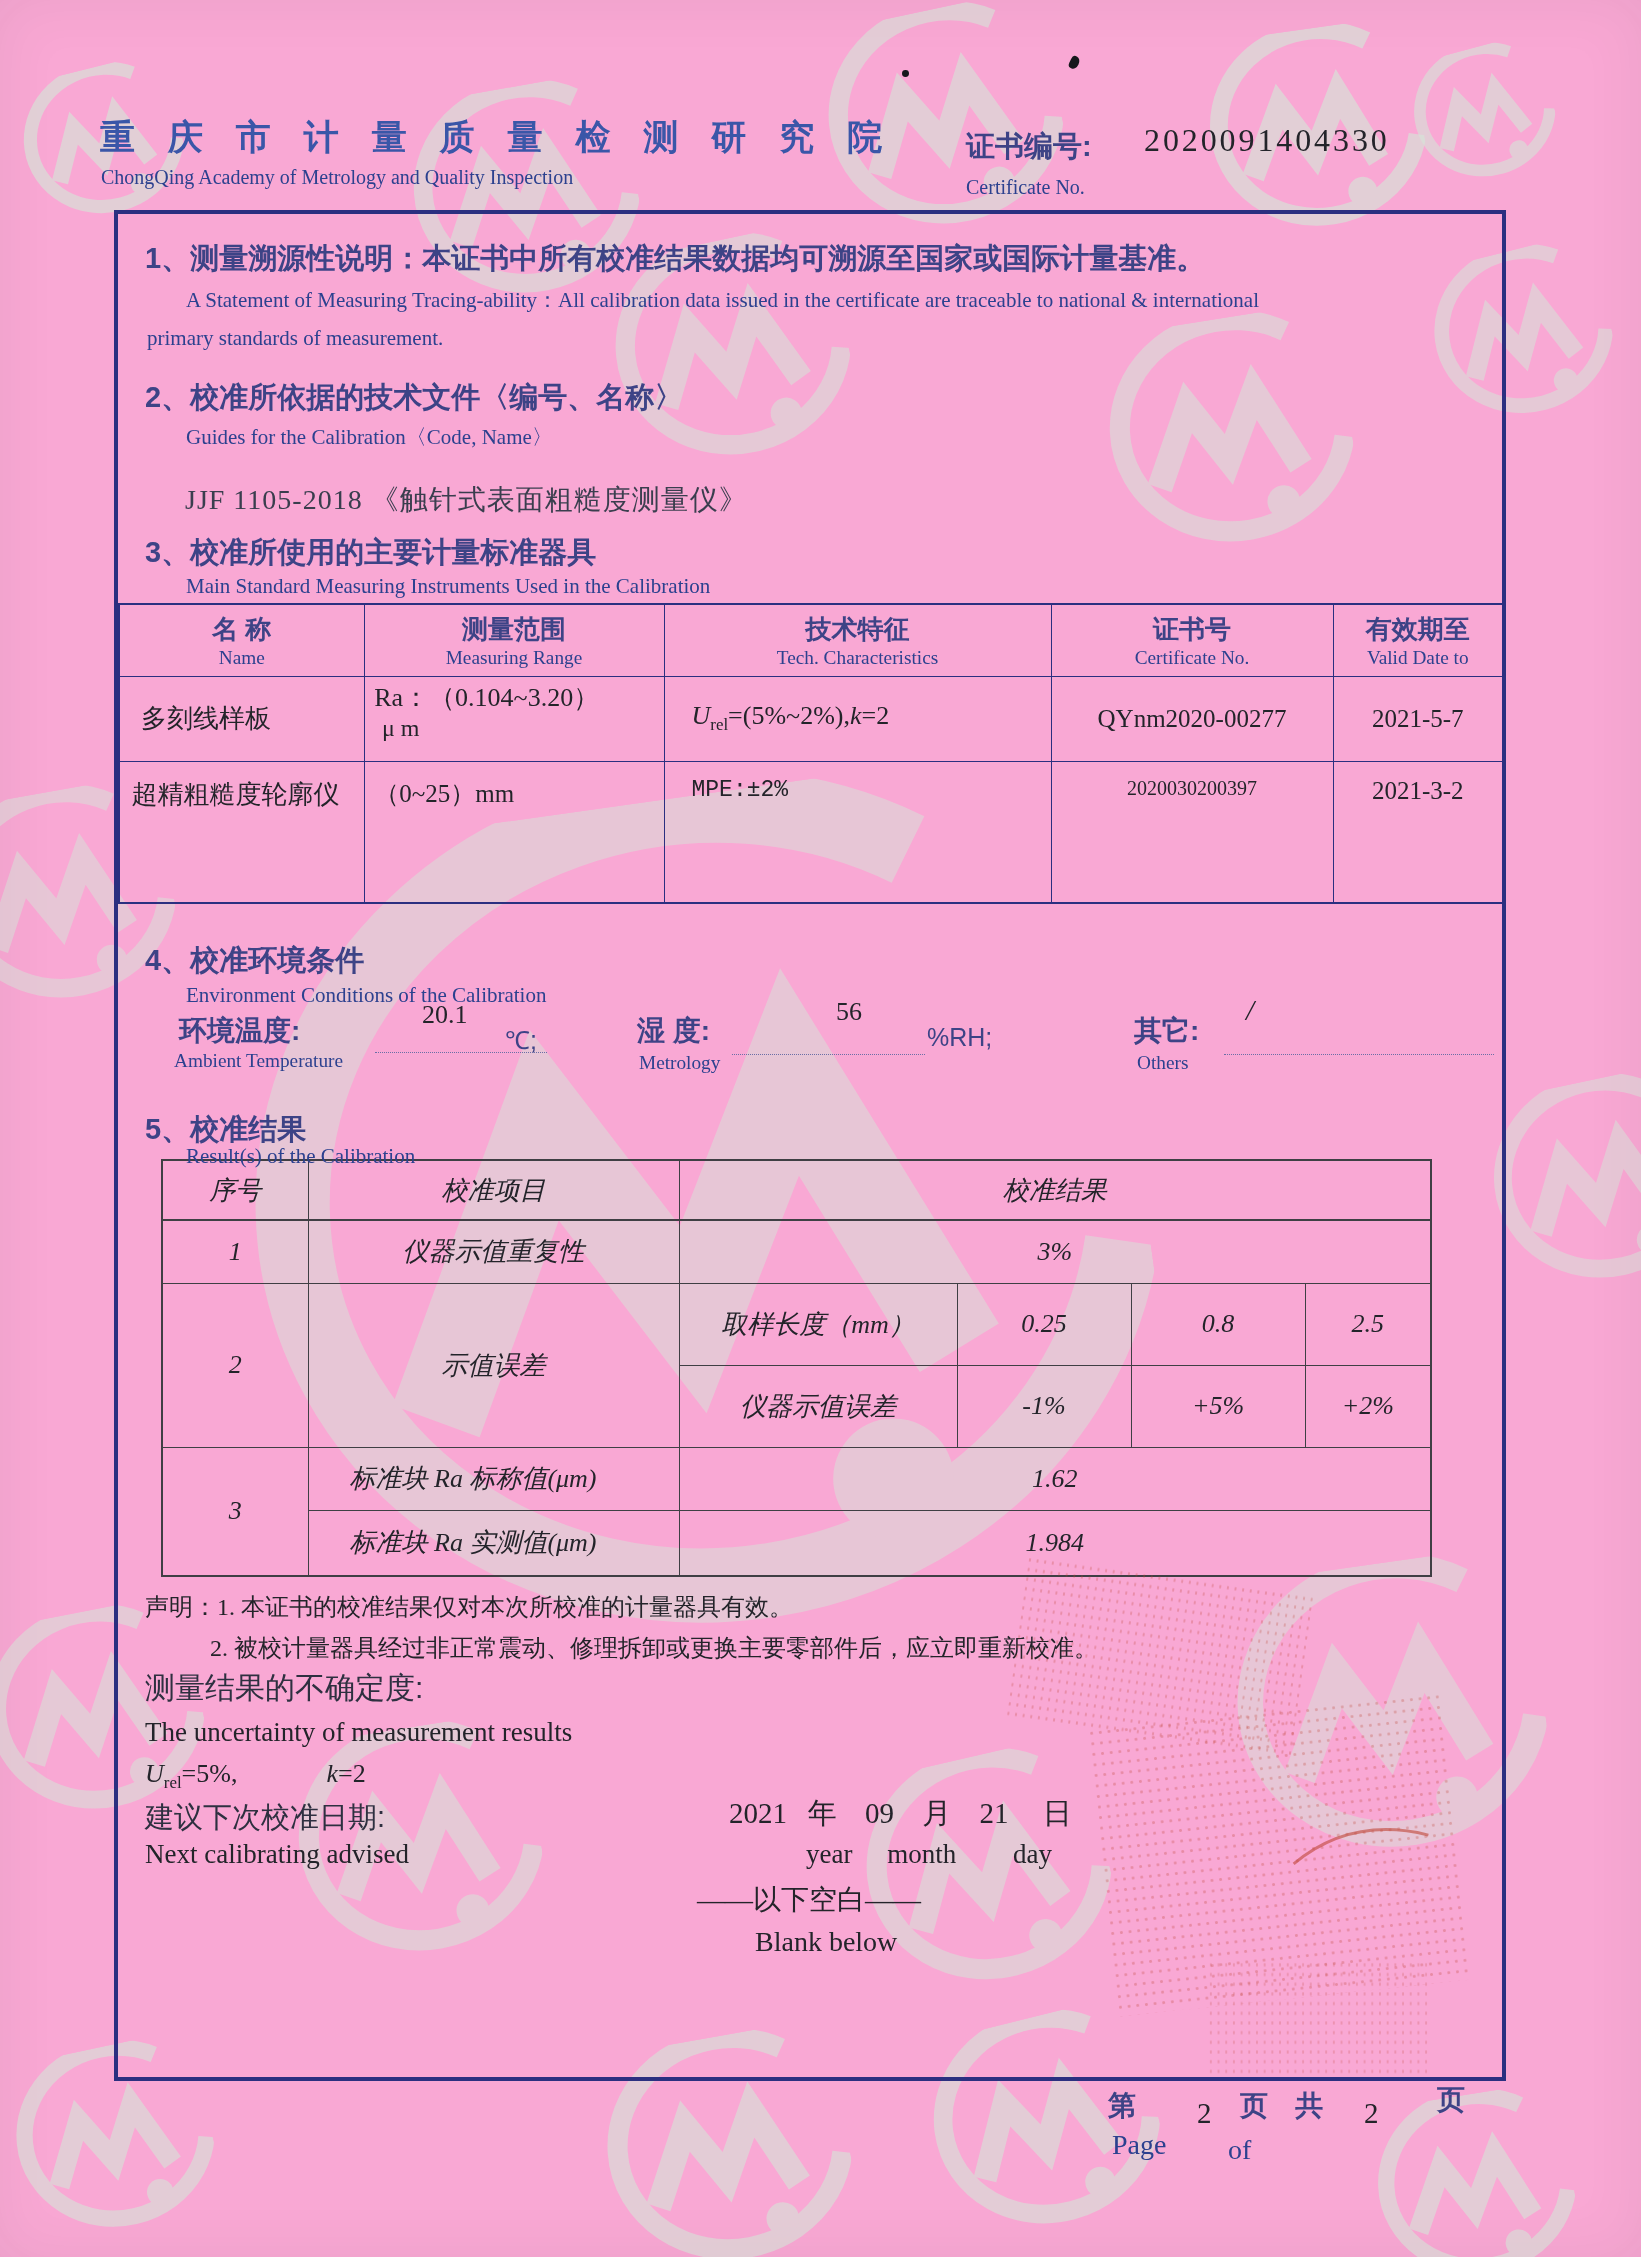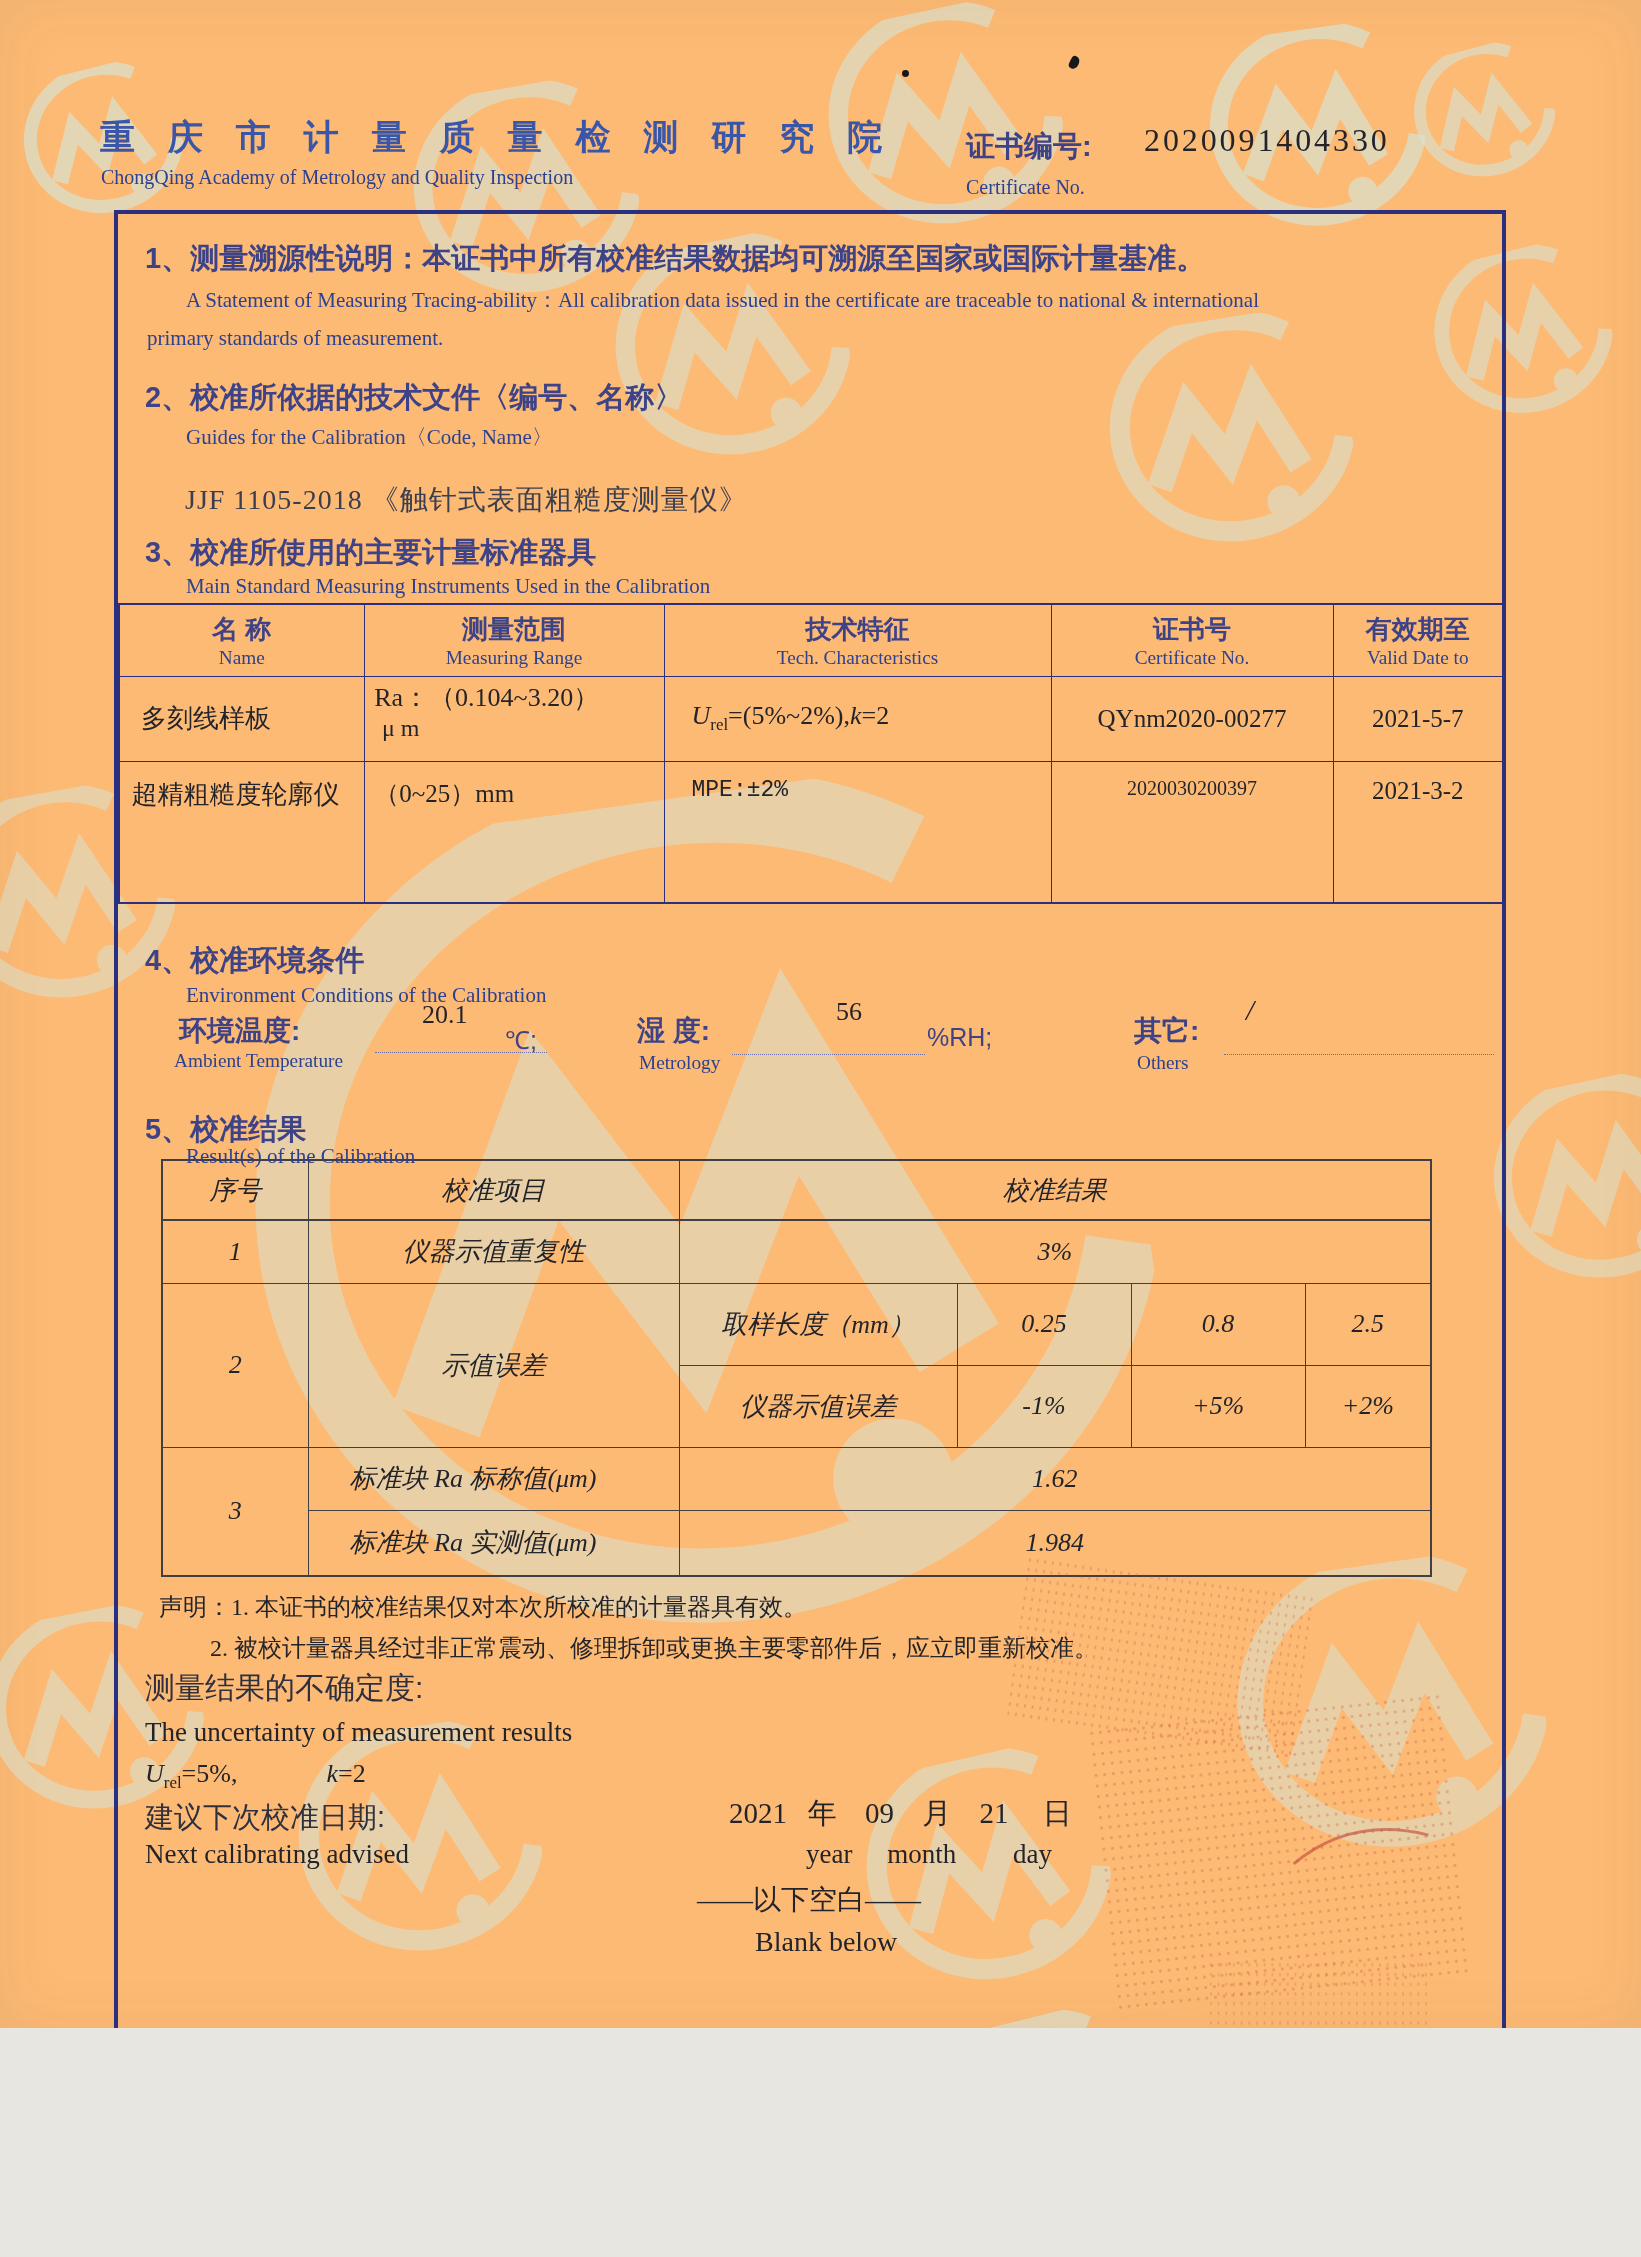--- a/index.html
+++ b/index.html
@@ -1,18 +1,18 @@
 <!DOCTYPE html>
 <html style="--ink-heading: #3d4386; --ink-blue-en: #2c418f; --ink-title: #3a56a8; --ink-black: #23242a; --line-navy: #2b2f80; --line-dark: #3f3f44; --watermark-green: #d6e5d8; --stamp-red: #c04638; --paper: #f8f6f1;"><head>
 <meta charset="utf-8">
 <style>
   html,body{margin:0;padding:0;background:#e8e6e0;}
   .page{
-    position:relative;width:1641px;height:2028px;margin:0 auto;
-    background:#fdba74;overflow:hidden;
+    position:relative;width:1641px;height:2257px;margin:0 auto;
+    background:#f9a8d4;overflow:hidden;
     font-family:"Liberation Serif", serif;
     color:var(--ink-black);
     box-shadow:inset 0 0 58px rgba(70,70,60,0.08);
   }
   .abs{position:absolute;}
   .cn-head{font-family:"Liberation Sans", sans-serif;font-weight:600;color:var(--ink-heading);}
   .en-sub{font-family:"Liberation Serif", serif;color:var(--ink-blue-en);text-align:center;}
   .black{color:var(--ink-black);}
   .mono{font-family:"Liberation Mono", monospace;}
   .box{
@@ -263,21 +263,21 @@
       <td style="text-align:left;padding-left:41px;">标准块 Ra 标称值(μm)</td>
       <td colspan="4">1.62</td>
     </tr>
     <tr style="height:66px;">
       <td style="text-align:left;padding-left:41px;">标准块 Ra 实测值(μm)</td>
       <td colspan="4">1.984</td>
     </tr>
   </tbody>
     </table>
 
-  <div class="abs black" style="left:159px;top:1591px;font-size:24px;z-index:2;">声明：1. 本证书的校准结果仅对本次所校准的计量器具有效。</div>
+  <div class="abs black" style="left:145px;top:1591px;font-size:24px;z-index:2;">声明：1. 本证书的校准结果仅对本次所校准的计量器具有效。</div>
   <div class="abs black" style="left:210px;top:1632px;font-size:24px;z-index:2;">2. 被校计量器具经过非正常震动、修理拆卸或更换主要零部件后，应立即重新校准。</div>
 
   <div class="abs black" style="left:145px;top:1668px;font-size:30px;font-family:'Liberation Sans',sans-serif;color:#2e3040;z-index:2;">测量结果的不确定度:</div>
   <div class="abs black" style="left:145px;top:1717px;font-size:27px;z-index:2;">The uncertainty of measurement results</div>
   <div class="abs black" style="left:145px;top:1759px;font-size:26px;z-index:2;">
     <span class="it">U</span><sub>rel</sub><span>=5%,</span><span class="it" style="margin-left:89px;">k</span><span>=2</span>
   </div>
 
   <div class="abs cn-head" style="left:145px;top:1798px;font-size:29px;font-weight:500;color:#2e3040;z-index:2;">建议下次校准日期:</div>
   <div class="abs black" style="left:729px;top:1794px;font-size:29px;z-index:2;">

